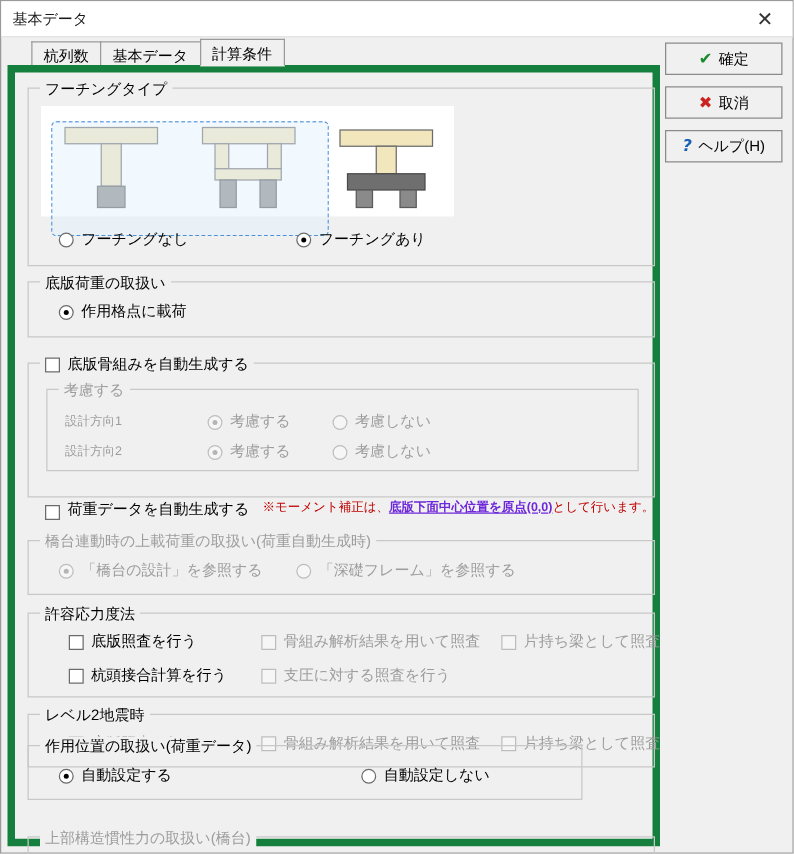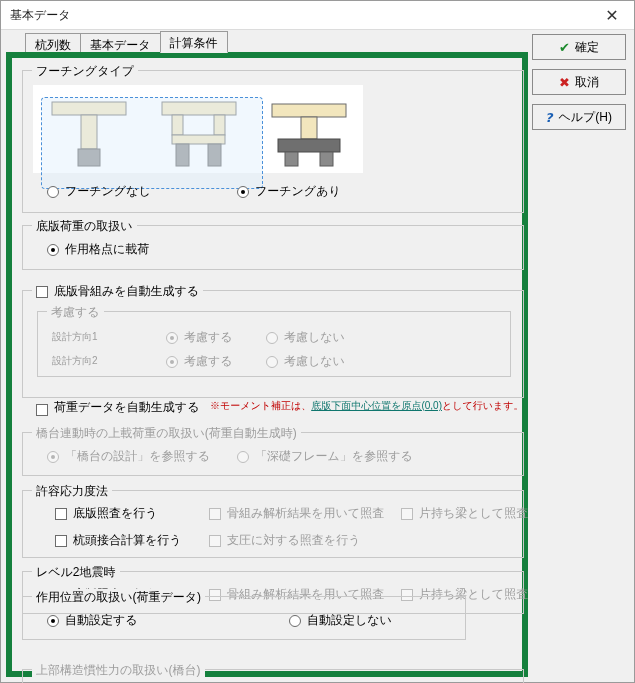--- a/index.html
+++ b/index.html
@@ -141,21 +141,21 @@
     width: 12px; height: 12px;
     border: 1px solid #6b6b6b;
     background: #fff;
     flex: none;
   }
   .opt.disabled .radio, .opt.disabled .cb { border-color: #bdbdbd; background: #f6f6f6; }
   .opt.disabled .radio.on::after { background: #b5b5b5; }
   .opt.disabled span { color: #9d9d9d; }
 
   .note { color: #c00000; }
-  .note b { font-weight: normal; color: #0f766e; text-decoration: underline; }
+  .note b { font-weight: bold; color: #6d28d9; text-decoration: underline; }
 
   
   .imgrow {
     position: absolute;
     left: 10px; top: 14px;
     display: flex;
     gap: 0;
   }
   .imgcell {
     width: 110px; height: 88px;

